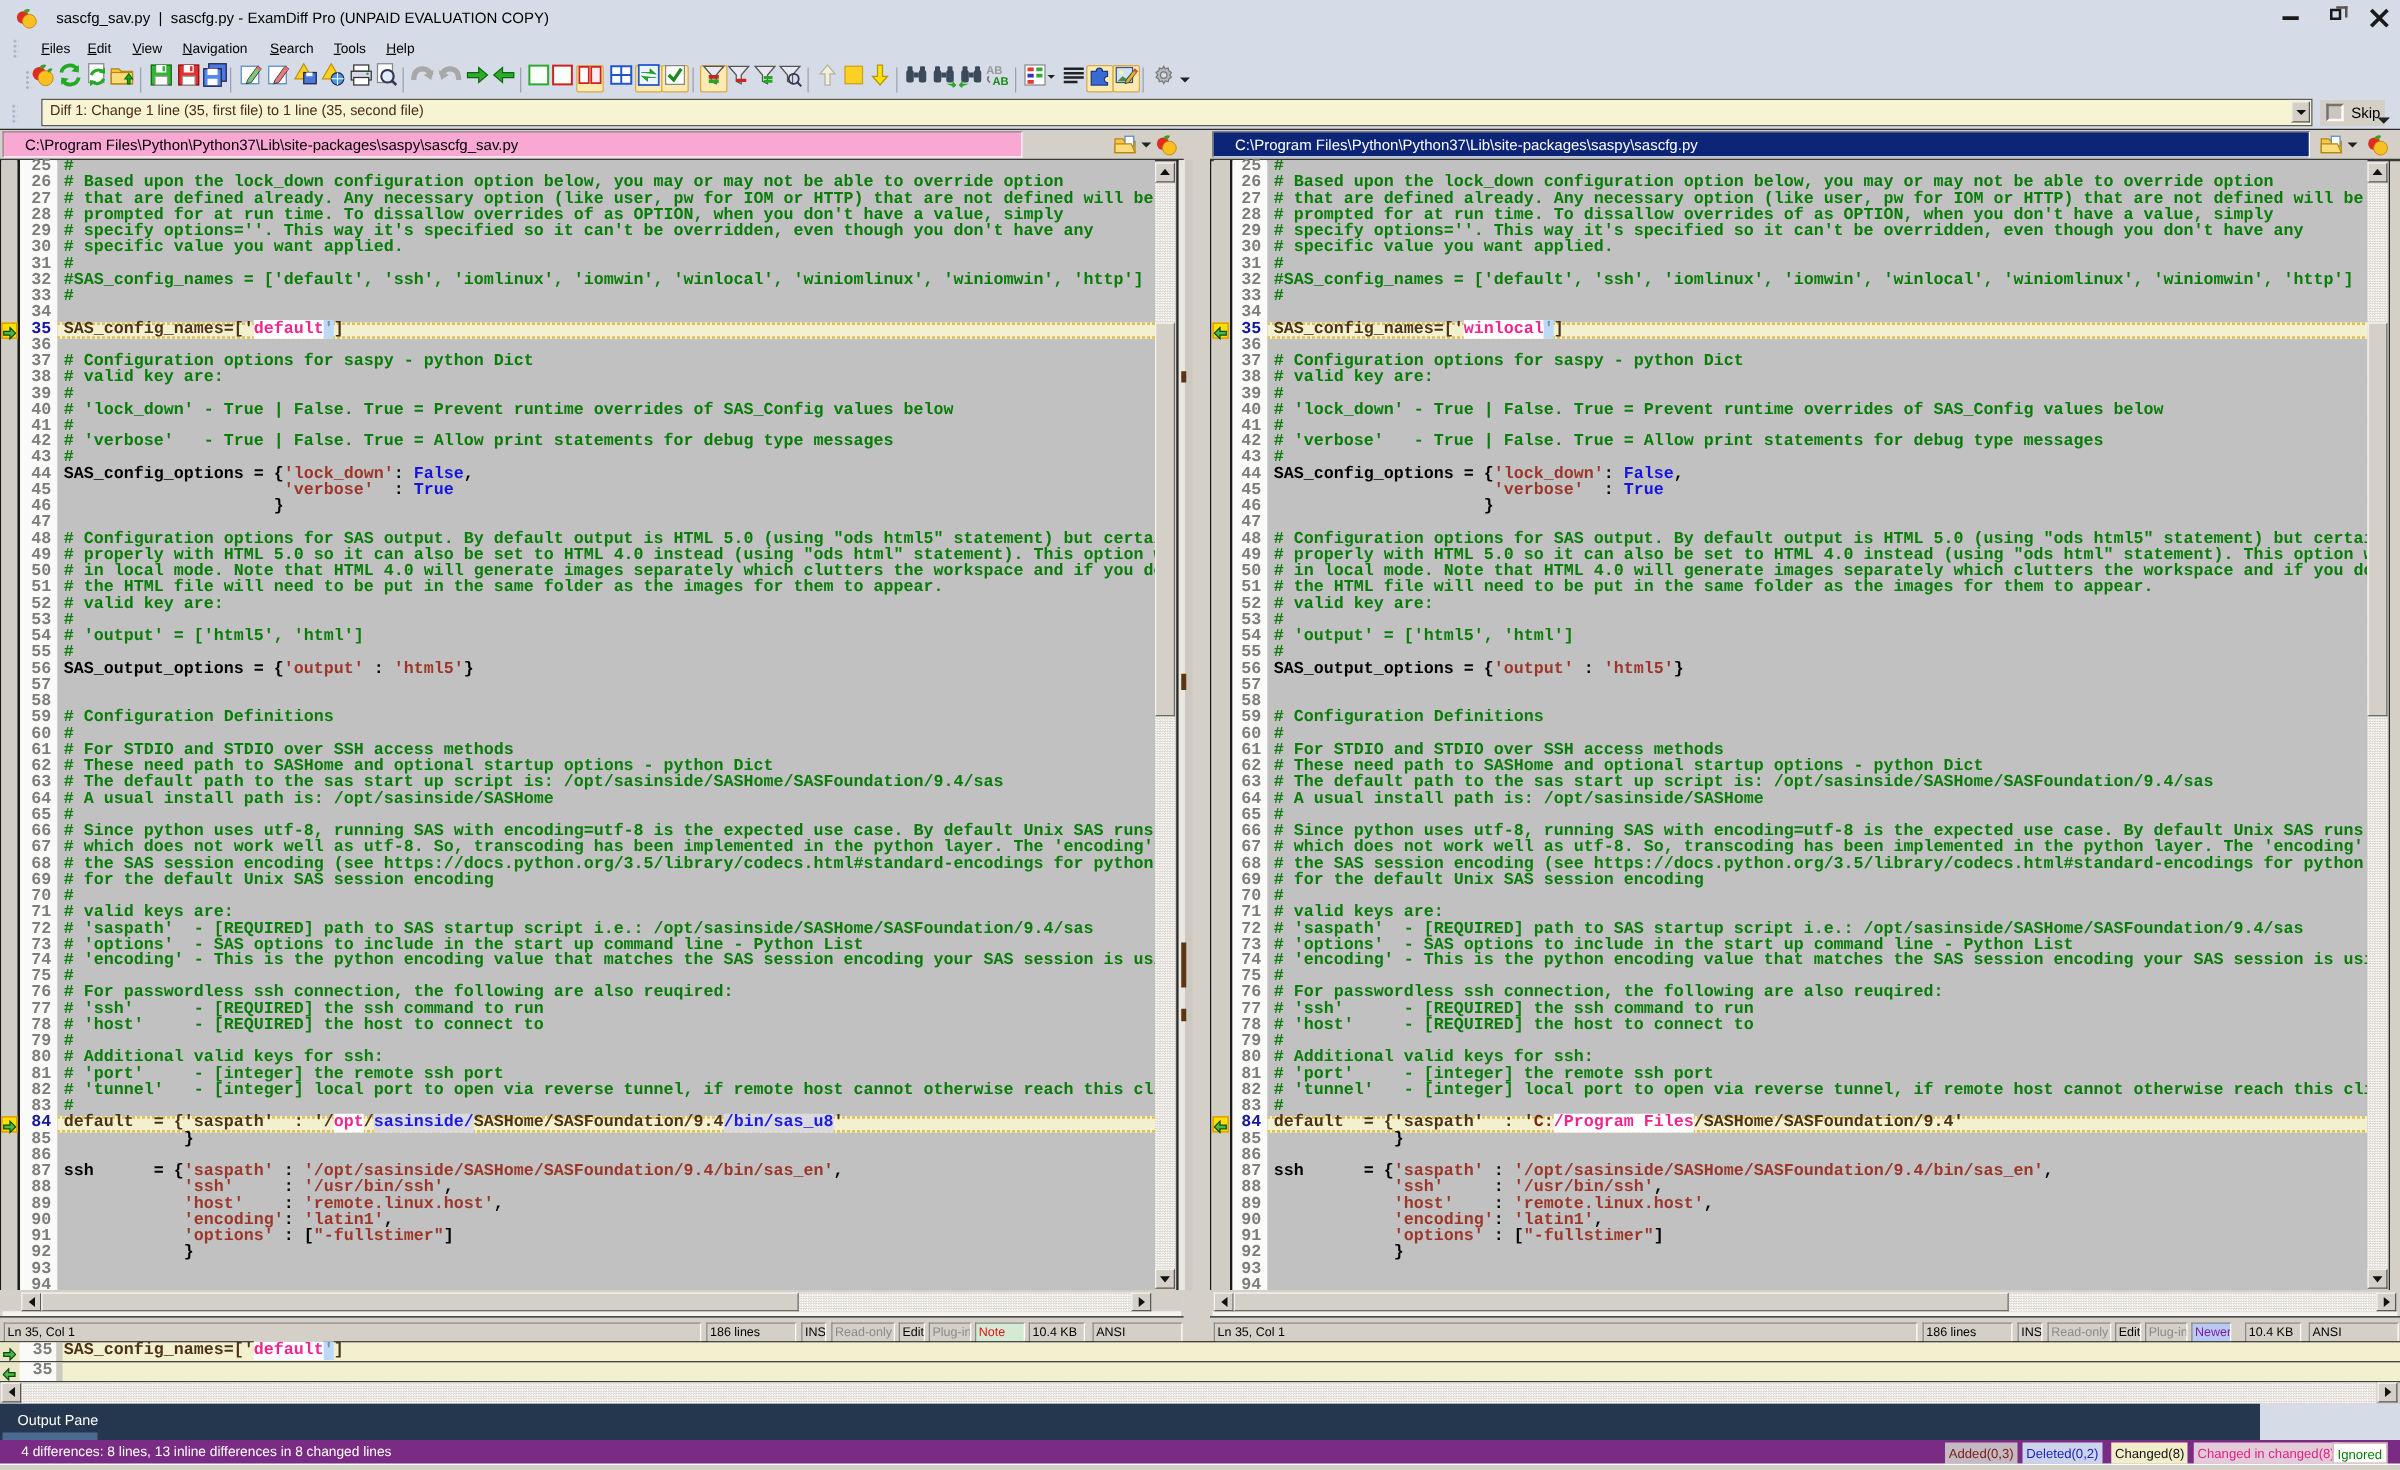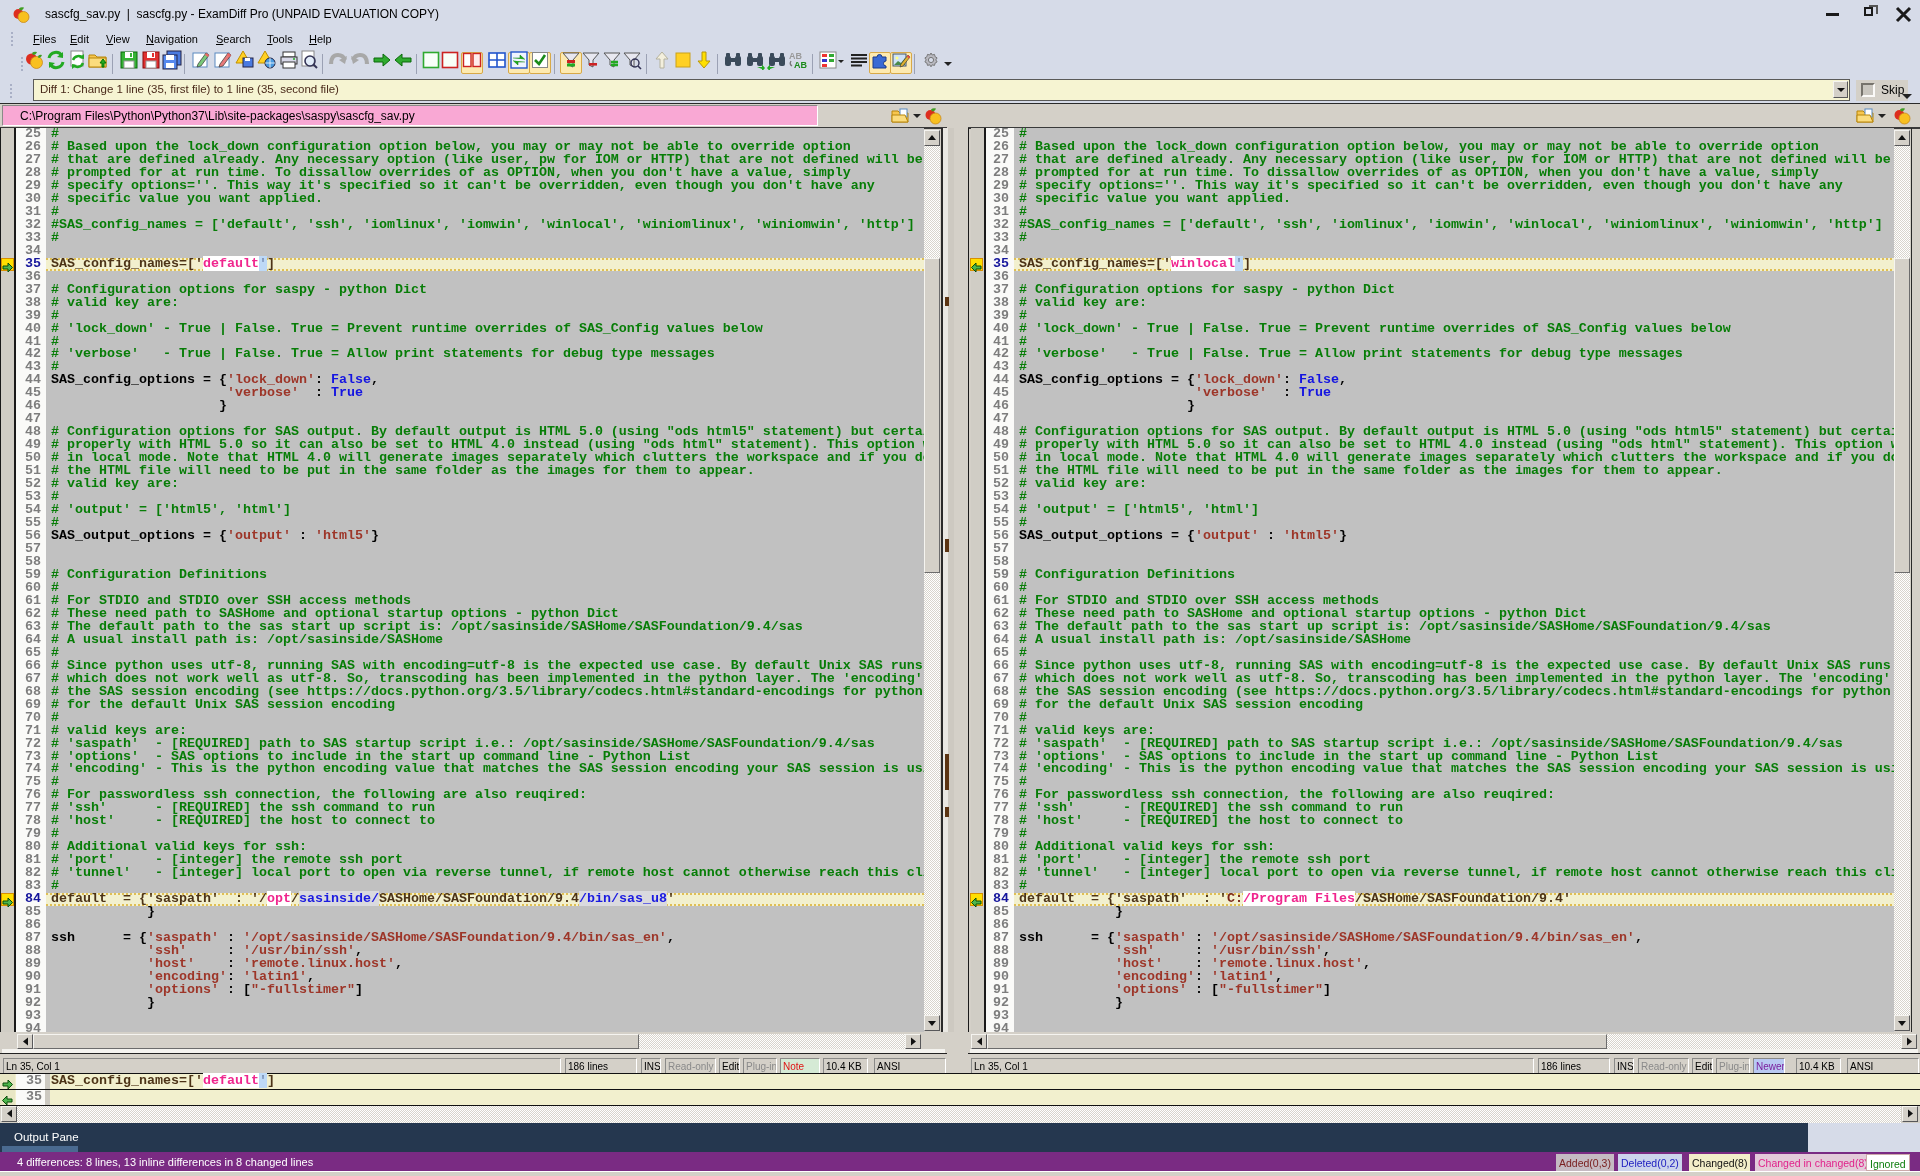--- a/index.html
+++ b/index.html
@@ -304,20 +304,21 @@
         <path d="M1 4 h6 l2 2 h8 v9 H1Z" fill="#f7c64e" stroke="#b8860b"></path>
         <rect x="9" y="2" width="7" height="8" fill="#fff" stroke="#5a8ac0"></rect>
         <path d="M1 8 h13 l3 7 H1Z" fill="#fbdc7d" stroke="#b8860b"></path>
       </svg></div>
 <div class="abs" style="left:913px;top:10px;width:0;height:0;border:4px solid transparent;border-top-color:#222"></div>
 <div class="abs" style="left:924px;top:3px"><svg width="18" height="18" viewBox="0 0 18 18">
         <circle cx="6.5" cy="8" r="5" fill="#dd2d1e"></circle>
         <circle cx="11.5" cy="11.5" r="5.5" fill="#f8c020" stroke="#c8881a" stroke-width=".8"></circle>
         <path d="M7 2.5 Q9 .5 12 1.5 Q11 4.5 8 4.5Z" fill="#3f9e22"></path>
       </svg></div>
+<div class="hdrfield" style="left:970px;width:878px;background:#0d2577;color:#fff">C:\Program Files\Python\Python37\Lib\site-packages\saspy\sascfg.py</div>
 <div class="abs" style="left:1856px;top:3px"><svg width="20" height="18" viewBox="0 0 20 18">
         <path d="M1 4 h6 l2 2 h8 v9 H1Z" fill="#f7c64e" stroke="#b8860b"></path>
         <rect x="9" y="2" width="7" height="8" fill="#fff" stroke="#5a8ac0"></rect>
         <path d="M1 8 h13 l3 7 H1Z" fill="#fbdc7d" stroke="#b8860b"></path>
       </svg></div>
 <div class="abs" style="left:1878px;top:10px;width:0;height:0;border:4px solid transparent;border-top-color:#222"></div>
 <div class="abs" style="left:1893px;top:3px"><svg width="18" height="18" viewBox="0 0 18 18">
         <circle cx="6.5" cy="8" r="5" fill="#dd2d1e"></circle>
         <circle cx="11.5" cy="11.5" r="5.5" fill="#f8c020" stroke="#c8881a" stroke-width=".8"></circle>
         <path d="M7 2.5 Q9 .5 12 1.5 Q11 4.5 8 4.5Z" fill="#3f9e22"></path>

